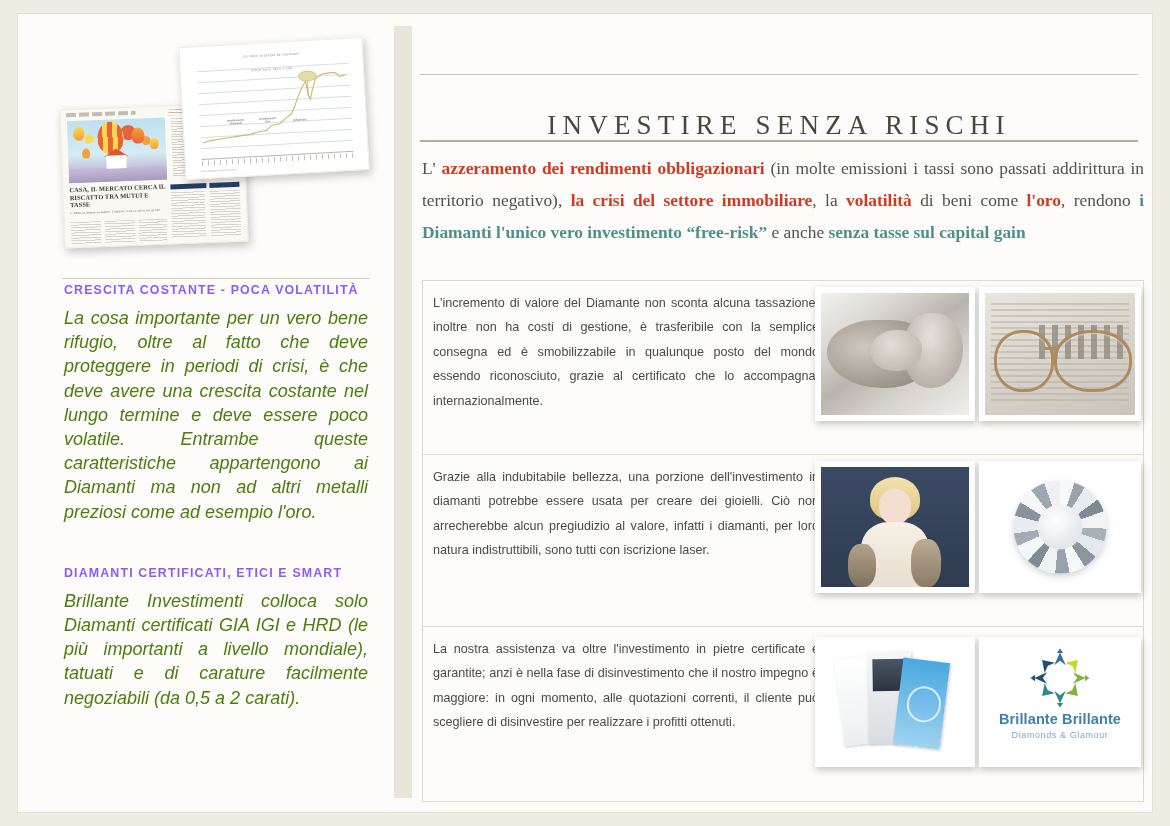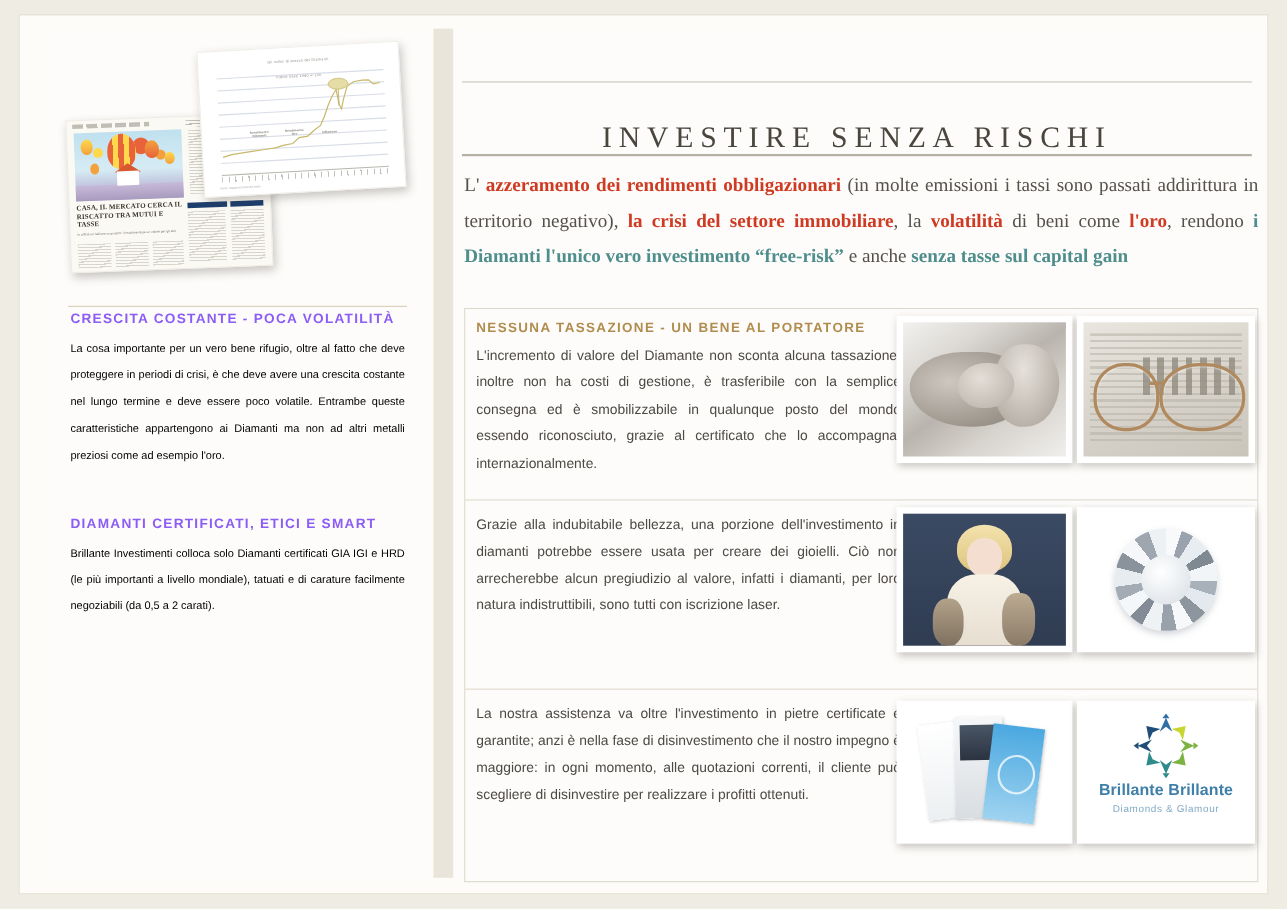--- a/index.html
+++ b/index.html
@@ -95,22 +95,22 @@
   
   .l-rule{height:1px;background:#d9cdb6;margin:0 0 12px 0;}
   .l-block{padding:0 24px 0 24px;}
   .l-head{
     font-family:"Liberation Sans", sans-serif;
     font-weight:bold;font-size:12.4px;letter-spacing:1.15px;
     color:#8b5cf6;margin:0 0 9px 0;
   }
   .l-body{
     font-family:"Liberation Sans", sans-serif;
-    font-size:10px;line-height:24.2px;color:#000000;
-    text-align:justify;margin:0;
+    font-size:18px;line-height:24.2px;color:#4d7c0f;
+    text-align:justify;margin:0;font-style:italic;
   }
   
   #divider{
     position:absolute;left:376px;top:12px;width:18px;height:772px;
     background:#e9e5da;
   }
   
   #right-col{
     position:absolute;left:396px;top:12px;width:738px;height:772px;
     background:#fdfcfa;
@@ -351,21 +351,20 @@
       <div id="title-rule-top"></div>
       <h1 id="title">INVESTIRE SENZA RISCHI</h1>
       <div id="title-rule-bot"></div>
 
       <div id="intro"><span>L' </span><b class="red">azzeramento dei rendimenti obbligazionari</b><span> (in molte emissioni i tassi sono passati addirittura in territorio negativo),  </span><b class="red">la crisi del settore immobiliare</b><span>, la </span><b class="red">volatilità</b><span> di beni come </span><b class="red">l'oro</b><span>, rendono </span><b class="teal">i Diamanti l'unico vero investimento “free-risk”</b><span> e anche </span><b class="teal">senza tasse sul capital gain</b></div>
 
       <div id="panel">
 
         <div class="r-sec" style="height:174px;">
           <div class="txtcol" style="left:10px;top:10px;">
-            <div class="r-head">NESSUNA TASSAZIONE - UN BENE AL PORTATORE</div>
             <p class="r-body">L'incremento di valore del Diamante non sconta alcuna tassazione,  inoltre non ha costi di gestione, è trasferibile con la semplice consegna ed è smobilizzabile in qualunque posto del mondo essendo riconosciuto, grazie al certificato che lo accompagna, internazionalmente.</p>
           </div>
           <div class="imgcol" style="top:6px;">
             <div class="photo" style="left:0;top:0;width:148px;height:122px;">
               <div class="inner ph-hands">
                 <div class="h1"></div>
                   <div class="h3"></div>
                   <div class="h2"></div>
               </div>
             </div>

